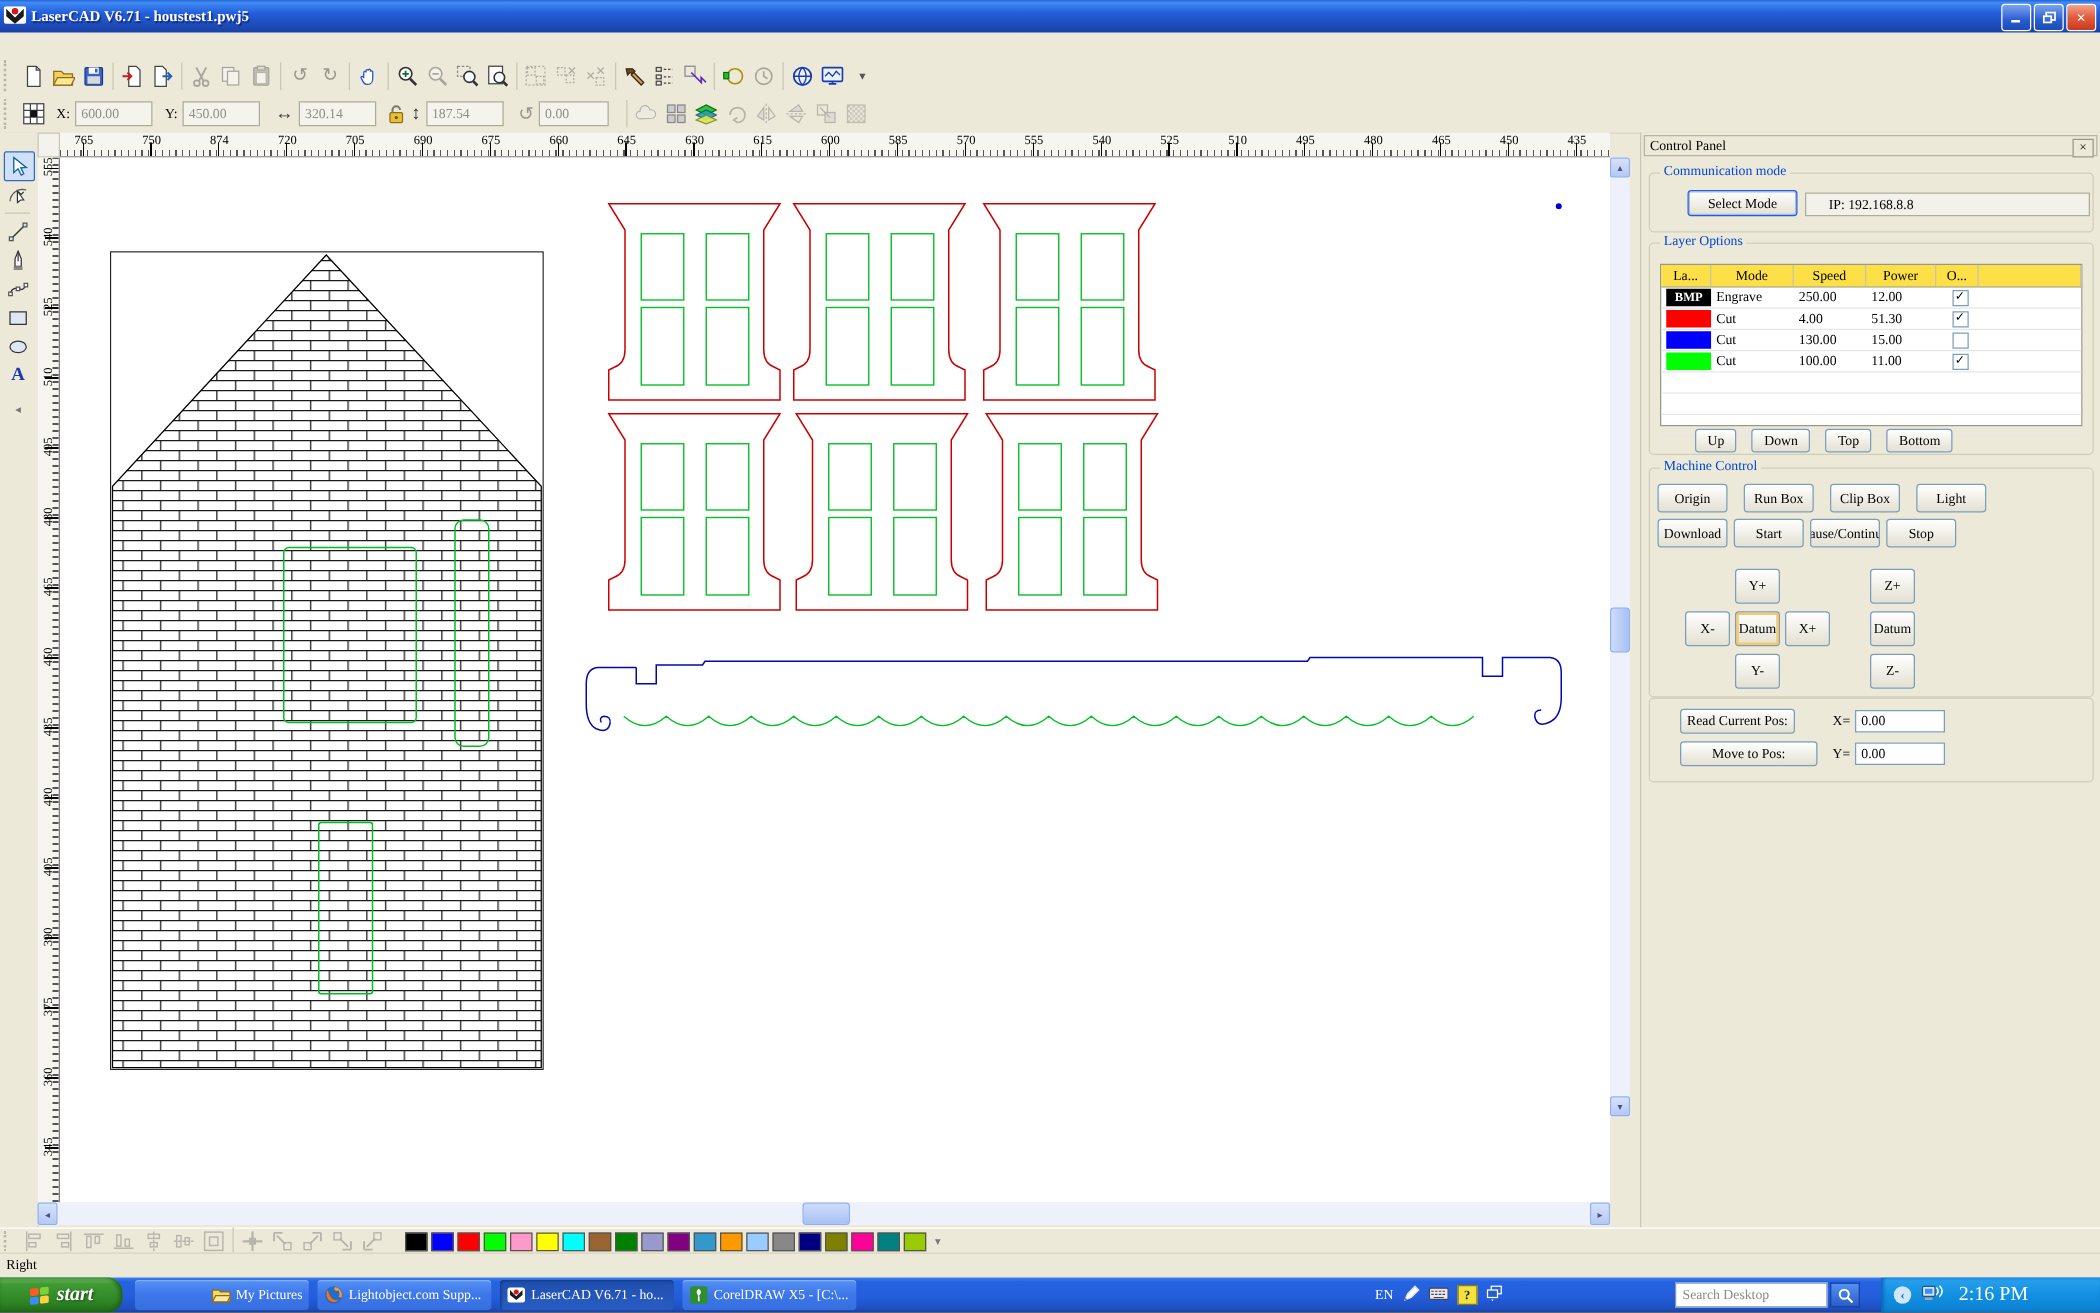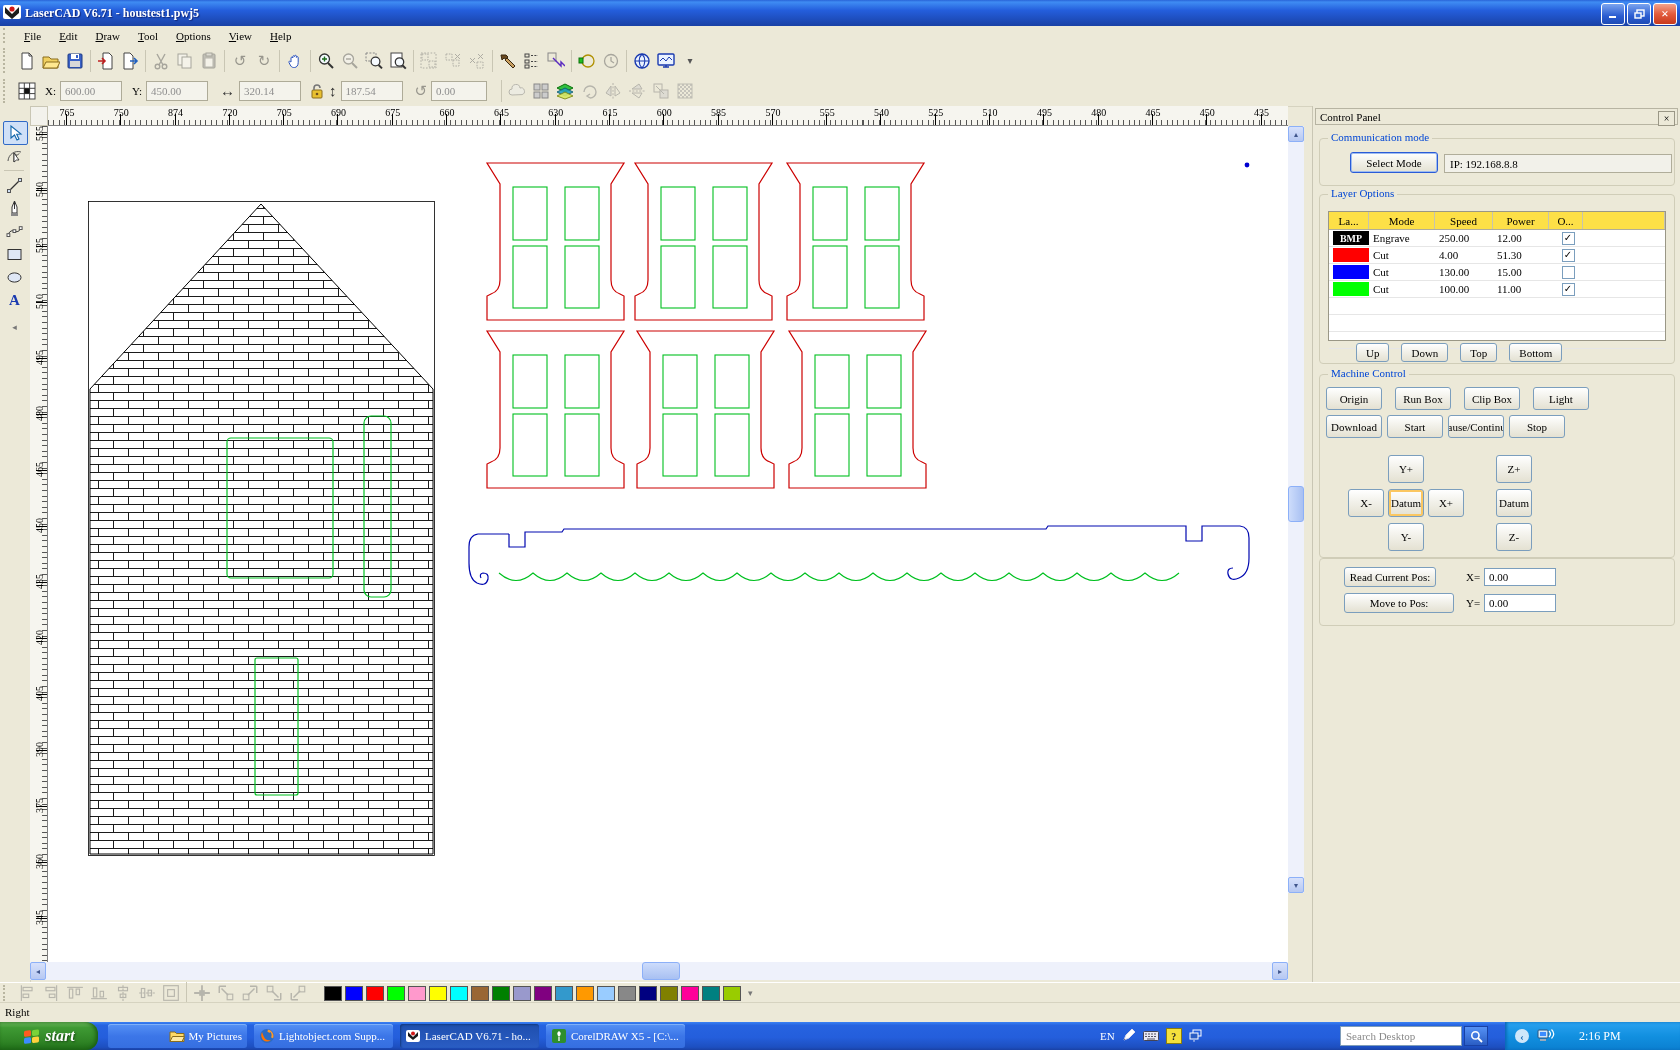--- a/index.html
+++ b/index.html
@@ -77,21 +77,21 @@
     display:flex;align-items:center;padding-left:4px;box-sizing:border-box;}
   #panel-close{position:absolute;right:2px;top:2px;width:15px;height:13px;border:1px solid #9a9786;
     display:flex;align-items:center;justify-content:center;font-size:10px;background:#ECE9D8;}
   .grp{position:absolute;border:1px solid #d0cdb8;border-radius:4px;}
   .grplab{position:absolute;top:-8px;left:8px;background:#ECE9D8;padding:0 3px;color:#0046D5;}
   .xpbtn{background:linear-gradient(180deg,#fff,#f2f1ea 45%,#e4e1d2);border:1px solid #7b9ebd;border-radius:3px;
     display:flex;align-items:center;justify-content:center;box-sizing:border-box;overflow:hidden;white-space:nowrap;}
   .xpbtn.def{box-shadow:inset 0 0 0 1px #9ebcf0;border-color:#2a5bd7;}
   .xpbtn.foc{box-shadow:inset 0 0 0 2px #fbc761;}
   #ipbox{position:absolute;left:124px;top:15px;width:228px;height:19px;border:1px solid #b0ad9a;background:#f2f1ea;
-    display:flex;align-items:center;padding-left:5px;box-sizing:border-box;}
+    display:flex;align-items:center;padding-left:18px;box-sizing:border-box;}
   
   #ltable{position:absolute;left:8px;top:16px;width:338px;height:130px;background:#fff;border:1px solid #9a9786;box-sizing:border-box;}
   .lt-row{display:flex;height:16px;border-bottom:1px solid #e6e6e6;}
   .lt-head{height:17px;border-bottom:1px solid #b0ad9a;background:#fde047;}
   .lt-c{display:flex;align-items:center;padding-left:4px;box-sizing:border-box;overflow:hidden;}
   .lt-head .lt-c{border-right:1px solid #c6c3b0;justify-content:center;padding-left:0;}
   .c0{width:40px;}.c1{width:66px;}.c2{width:58px;}.c3{width:56px;}.c4{width:34px;justify-content:center;}
   .c5{flex:1;}
   .swatch{width:100%;height:14px;display:flex;align-items:center;justify-content:center;color:#fff;font-weight:bold;font-size:10px;}
   .chk{width:11px;height:11px;border:1px solid #7b9ebd;background:#fff;display:flex;align-items:center;justify-content:center;font-size:10px;line-height:10px;}
@@ -156,32 +156,20 @@
       <span class="capbtn">
           <svg width="11" height="10">
             <rect x="3" y="1" width="7" height="6" fill="none" stroke="#fff" stroke-width="1.4"></rect>
             <rect x="1" y="4" width="6" height="5" fill="#3a6fd8" stroke="#fff" stroke-width="1.4"></rect>
           </svg>
         </span>
       <span class="capbtn close">×</span>
     </span>
   </div>
 
-  <div id="menubar">
-    <span class="grip"></span>
-    <span id="menu-items">
-        <span class="menu-item"><u>F</u>ile</span>
-        <span class="menu-item"><u>E</u>dit</span>
-        <span class="menu-item"><u>D</u>raw</span>
-        <span class="menu-item"><u>T</u>ool</span>
-        <span class="menu-item"><u>O</u>ptions</span>
-        <span class="menu-item"><u>V</u>iew</span>
-        <span class="menu-item"><u>H</u>elp</span>
-      </span>
-  </div>
 
   <div id="toolbar1">
     <span class="grip"></span>
     <span class="tbtn">
         <svg viewBox="0 0 18 18">
           <path d="M4,1 h7 l3,3 v13 h-10 z" fill="#fff" stroke="#444"></path>
           <path d="M11,1 v3 h3" fill="none" stroke="#444"></path>
         </svg>
       </span>
     <span class="tbtn">
@@ -934,16 +922,16 @@
         </span>
     </div>
     <div id="tray">
       <span class="traychev">‹</span>
       <span><svg width="18" height="15" viewBox="0 0 18 15">
             <rect x="1" y="2" width="10" height="8" rx="1" fill="#cfe7fa" stroke="#2a5480"></rect>
             <rect x="3" y="4" width="6" height="4" fill="#3b8cff"></rect>
             <path d="M12,3 q3,3 0,6 M14.5,1.5 q4.5,4.5 0,9" fill="none" stroke="#fff" stroke-width="1.2"></path>
             <rect x="3" y="11" width="6" height="2" fill="#9ab"></rect>
           </svg></span>
-      <span style="margin-left:16px;font-size:12px;">2:16 PM</span>
+      <span style="margin-left:4px;font-size:16px;">2:16 PM</span>
     </div>
   </div>
 </div>
 
 </body></html>

